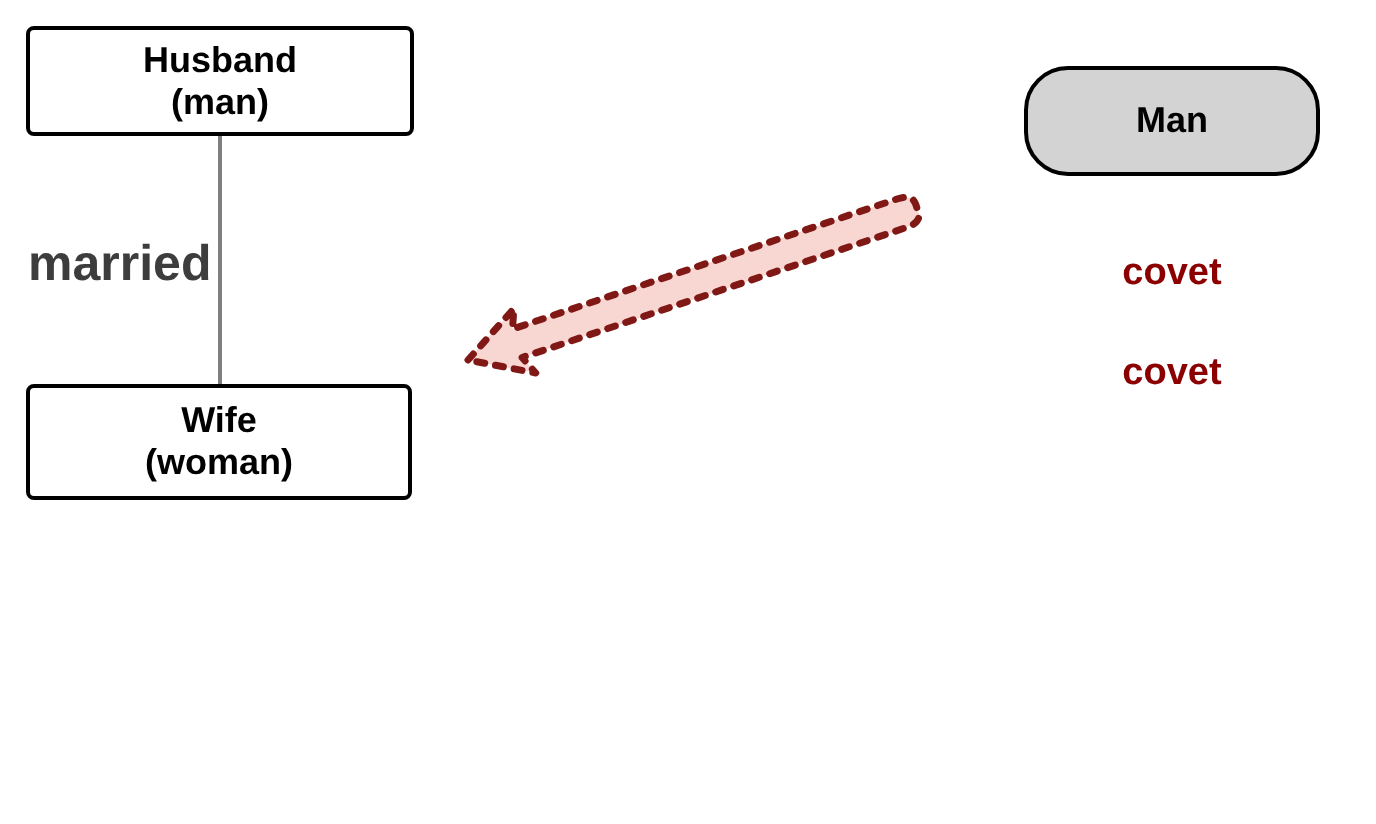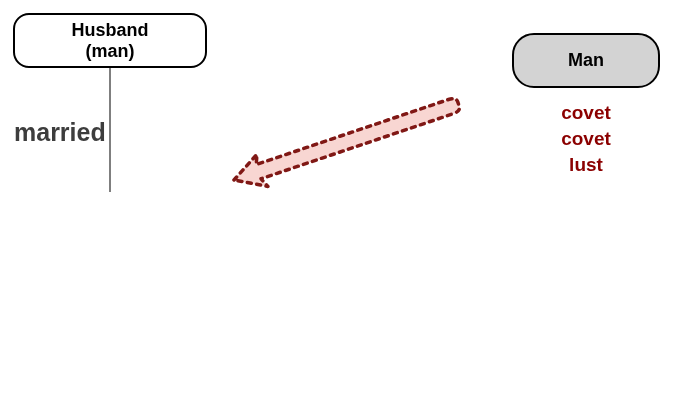--- a/index.html
+++ b/index.html
@@ -12,21 +12,21 @@
     width: 688px;
     height: 412px;
     background: var(--canvas-bg, #ffffff);
     font-family: "Liberation Sans", "DejaVu Sans", sans-serif;
     overflow: hidden;
   }
   .node {
     position: absolute;
     box-sizing: border-box;
     border: 2.5px solid var(--node-border, #000000);
-    border-radius: 16px;
+    border-radius: 4px;
     display: flex;
     flex-direction: column;
     align-items: center;
     justify-content: center;
     text-align: center;
     font-weight: bold;
     font-size: 18px;
     line-height: 21px;
     color: #000000;
   }
@@ -57,21 +57,21 @@
     position: absolute;
     left: 512px;
     top: 100px;
     width: 148px;
     text-align: center;
     font-weight: bold;
     font-size: 19px;
     line-height: 26px;
     color: var(--covet-text, #8b0000);
   }
-  .covet-block span { display: block; }
+  .covet-block span { display: block; margin-top: 24px; }
 
   .arrow-layer {
     position: absolute;
     left: 0;
     top: 0;
     width: 688px;
     height: 412px;
     pointer-events: none;
   }
   .covet-arrow-path {
@@ -89,29 +89,32 @@
 <div class="canvas">
 
   <div class="node white node-husband">
     <span>Husband</span>
     <span>(man)</span>
   </div>
 
   <div class="edge-married-line"></div>
   <div class="edge-married-label">married</div>
 
+  <div class="node white node-wife">
+    <span>Wife</span>
+    <span>(woman)</span>
+  </div>
 
   <div class="node gray node-man">
     <span>Man</span>
   </div>
 
   <div class="covet-block">
     <span>covet</span>
     <span>covet</span>
-    <span>lust</span>
   </div>
 
   <svg class="arrow-layer" viewBox="0 0 688 412" xmlns="http://www.w3.org/2000/svg">
     <g transform="translate(234,180) rotate(-18.7)">
       <path class="covet-arrow-path" d="M 0 0
                L 30 -17
                L 26 -7.5
                L 229 -7.5
                Q 237 -7.5 237 -2
                L 237 2

